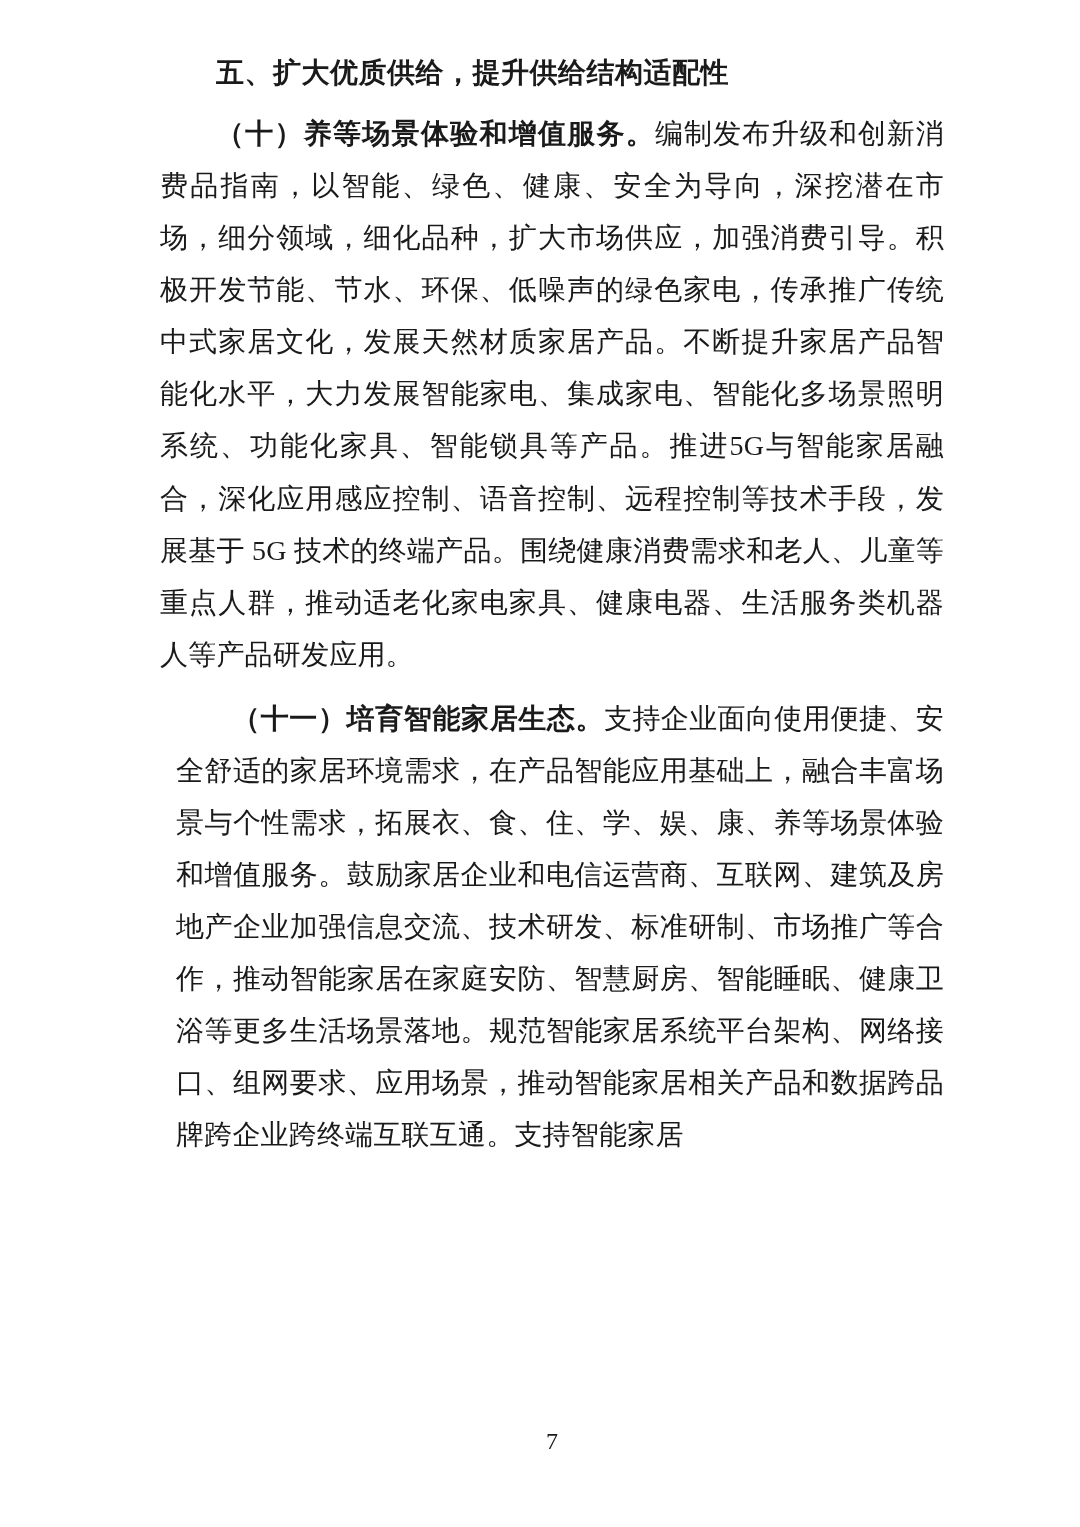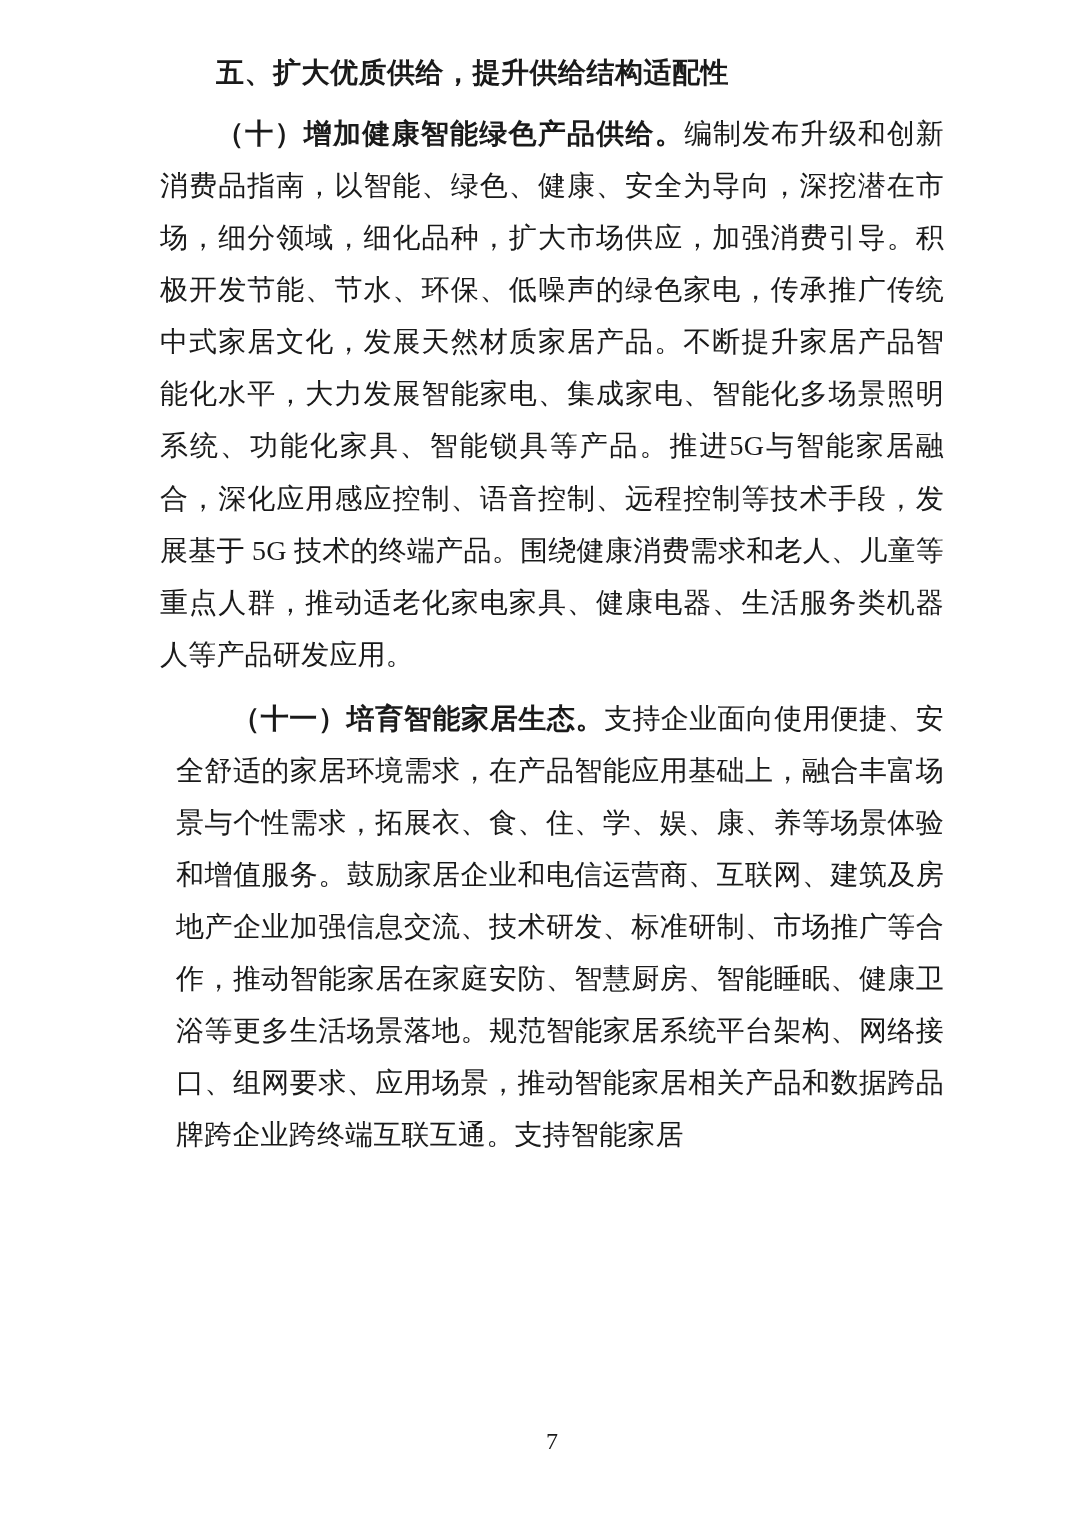--- a/index.html
+++ b/index.html
@@ -67,21 +67,21 @@
 </style>
 </head>
 <body>
 
 <div class="page">
   <div class="doc-body">
 
     <h2 class="heading">五、扩大优质供给，提升供给结构适配性</h2>
 
     <p class="para">
-      <span class="lead">（十）增加健康智能绿色产品供给。</span><span>编制发布升级和创新消费品指南，以智能、绿色、健康、安全为导向，深挖潜在市场，细分领域，细化品种，扩大市场供应，加强消费引导。积极开发节能、节水、环保、低噪声的绿色家电，传承推广传统中式家居文化，发展天然材质家居产品。不断提升家居产品智能化水平，大力发展智能家电、集成家电、智能化多场景照明系统、功能化家具、智能锁具等产品。推进5G与智能家居融合，深化应用感应控制、语音控制、远程控制等技术手段，发展基于 5G 技术的终端产品。围绕健康消费需求和老人、儿童等重点人群，推动适老化家电家具、健康电器、生活服务类机器人等产品研发应用。</span>
+      <span class="lead">（十）养等场景体验和增值服务。</span><span>编制发布升级和创新消费品指南，以智能、绿色、健康、安全为导向，深挖潜在市场，细分领域，细化品种，扩大市场供应，加强消费引导。积极开发节能、节水、环保、低噪声的绿色家电，传承推广传统中式家居文化，发展天然材质家居产品。不断提升家居产品智能化水平，大力发展智能家电、集成家电、智能化多场景照明系统、功能化家具、智能锁具等产品。推进5G与智能家居融合，深化应用感应控制、语音控制、远程控制等技术手段，发展基于 5G 技术的终端产品。围绕健康消费需求和老人、儿童等重点人群，推动适老化家电家具、健康电器、生活服务类机器人等产品研发应用。</span>
     </p>
 
     <p class="para">
       <span class="lead">（十一）培育智能家居生态。</span><span>支持企业面向使用便捷、安全舒适的家居环境需求，在产品智能应用基础上，融合丰富场景与个性需求，拓展衣、食、住、学、娱、康、养等场景体验和增值服务。鼓励家居企业和电信运营商、互联网、建筑及房地产企业加强信息交流、技术研发、标准研制、市场推广等合作，推动智能家居在家庭安防、智慧厨房、智能睡眠、健康卫浴等更多生活场景落地。规范智能家居系统平台架构、网络接口、组网要求、应用场景，推动智能家居相关产品和数据跨品牌跨企业跨终端互联互通。支持智能家居</span>
     </p>
 
   </div>
 
   <div class="page-number">7</div>
 </div>

